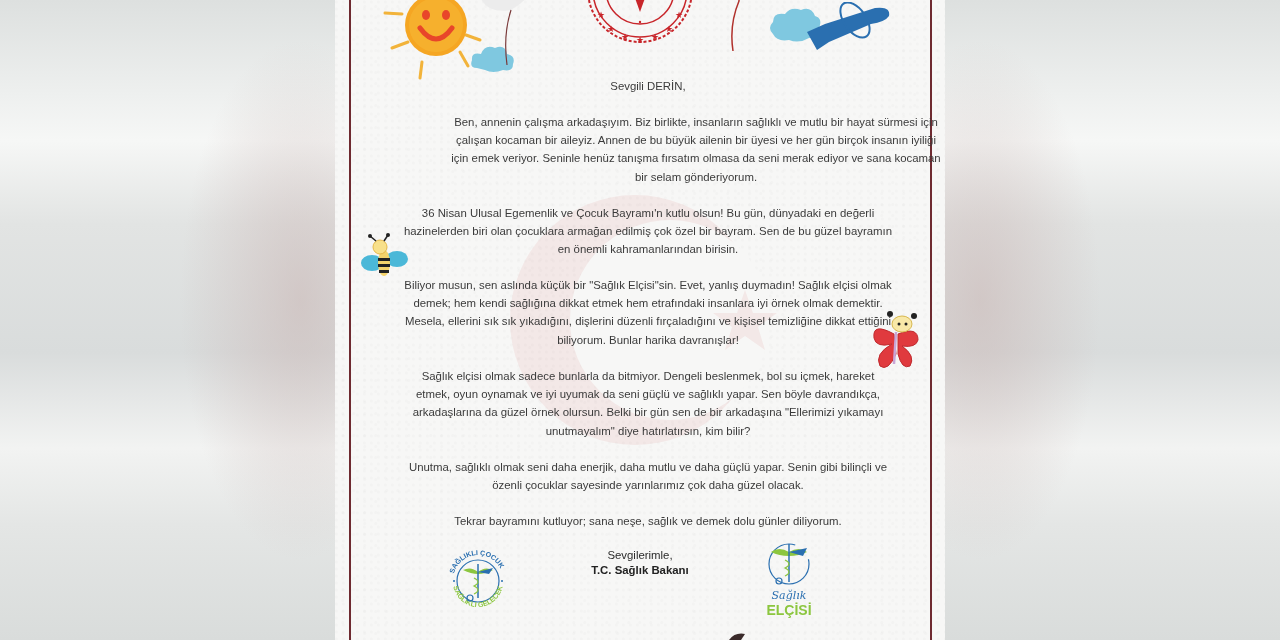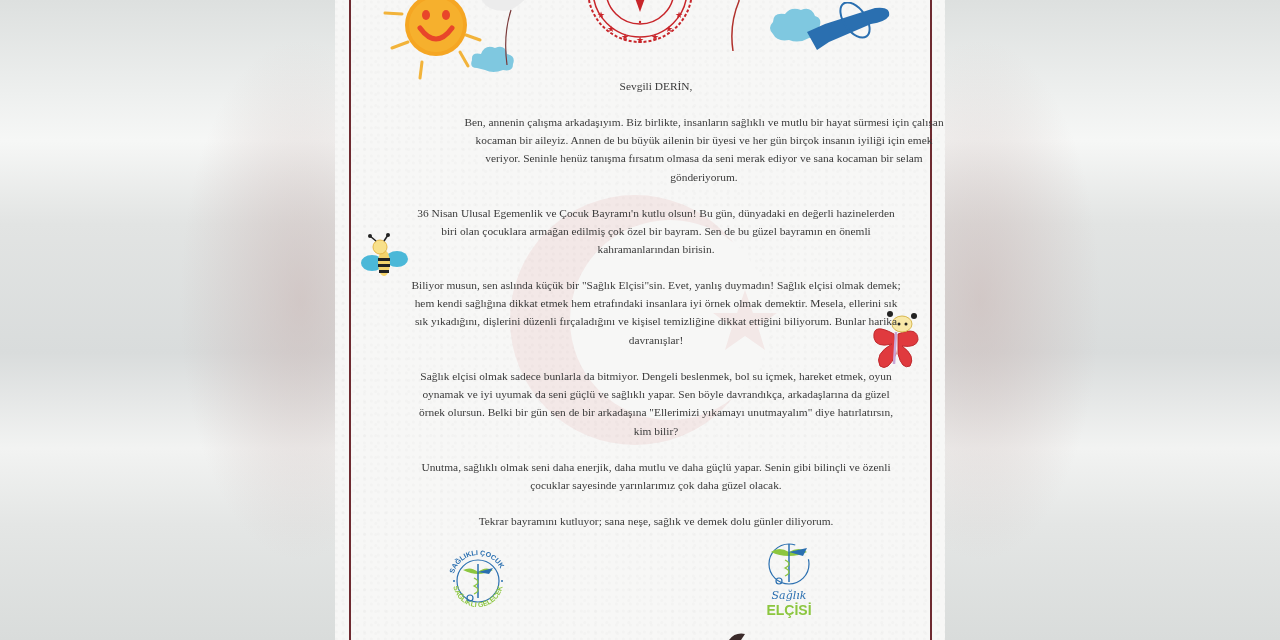--- a/index.html
+++ b/index.html
@@ -37,21 +37,21 @@
     }
     .border-line.l { left: 14px; }
     .border-line.r { left: 595px; }
     .watermark {
       position: absolute; left: 170px; top: 170px; width: 300px; height: 300px;
     }
     .content {
       position: absolute; left: 60px; width: 490px; text-align: center;
       color: #3a3a3a; font-size: 11.4px; line-height: 18.2px;
     }
-    .para { position: absolute; left: 16px; width: 490px; margin: 0; font-family: Liberation Serif, serif; }
+    .para { position: absolute; left: 8px; width: 490px; margin: 0; }
     .greeting { top: 77px; }
     .p1 { top: 113px; margin-left: 48px; }
     .p2 { top: 204px; }
     .p3 { top: 276px; }
     .p4 { top: 367px; }
     .p5 { top: 458px; }
     .p6 { top: 512px; }
     .signature {
       position: absolute; left: 180px; top: 548px; width: 250px; text-align: center;
       color: #2b2b2b; font-size: 11.4px; line-height: 14.5px;
@@ -157,20 +157,22 @@
     <p class="para greeting">Sevgili DERİN,</p>
     <p class="para p1">Ben, annenin çalışma arkadaşıyım. Biz birlikte, insanların sağlıklı ve mutlu bir hayat sürmesi için çalışan kocaman bir aileyiz. Annen de bu büyük ailenin bir üyesi ve her gün birçok insanın iyiliği için emek veriyor. Seninle henüz tanışma fırsatım olmasa da seni merak ediyor ve sana kocaman bir selam gönderiyorum.</p>
     <p class="para p2">36 Nisan Ulusal Egemenlik ve Çocuk Bayramı'n kutlu olsun! Bu gün, dünyadaki en değerli hazinelerden biri olan çocuklara armağan edilmiş çok özel bir bayram. Sen de bu güzel bayramın en önemli kahramanlarından birisin.</p>
     <p class="para p3">Biliyor musun, sen aslında küçük bir "Sağlık Elçisi"sin. Evet, yanlış duymadın! Sağlık elçisi olmak demek; hem kendi sağlığına dikkat etmek hem etrafındaki insanlara iyi örnek olmak demektir. Mesela, ellerini sık sık yıkadığını, dişlerini düzenli fırçaladığını ve kişisel temizliğine dikkat ettiğini biliyorum. Bunlar harika davranışlar!</p>
     <p class="para p4">Sağlık elçisi olmak sadece bunlarla da bitmiyor. Dengeli beslenmek, bol su içmek, hareket etmek, oyun oynamak ve iyi uyumak da seni güçlü ve sağlıklı yapar. Sen böyle davrandıkça, arkadaşlarına da güzel örnek olursun. Belki bir gün sen de bir arkadaşına "Ellerimizi yıkamayı unutmayalım" diye hatırlatırsın, kim bilir?</p>
     <p class="para p5">Unutma, sağlıklı olmak seni daha enerjik, daha mutlu ve daha güçlü yapar. Senin gibi bilinçli ve özenli çocuklar sayesinde yarınlarımız çok daha güzel olacak.</p>
     <p class="para p6">Tekrar bayramını kutluyor; sana neşe, sağlık ve demek dolu günler diliyorum.</p>
   </div>
 
   <div class="signature">
+    <div>Sevgilerimle,</div>
+    <div class="sig-title">T.C. Sağlık Bakanı</div>
   </div>
 
   <svg class="deco logo-left" width="66" height="70" viewBox="0 0 66 70">
     <defs>
       <path id="arcTop" d="M8 36 A25 25 0 0 1 58 36"></path>
       <path id="arcBot" d="M8 38 A25 25 0 0 0 58 38"></path>
     </defs>
     <circle cx="33" cy="37" r="21" fill="none" stroke="#2a6fb0" stroke-width="1.2"></circle>
     <text font-size="7" font-weight="bold" fill="#2a6fb0" font-family="Liberation Sans, sans-serif"><textPath href="#arcTop" startOffset="8%">SAĞLIKLI ÇOCUK</textPath></text>
     <text font-size="7" font-weight="bold" fill="#8cc63f" font-family="Liberation Sans, sans-serif"><textPath href="#arcBot" startOffset="6%">SAĞLIKLI GELECEK</textPath></text>

